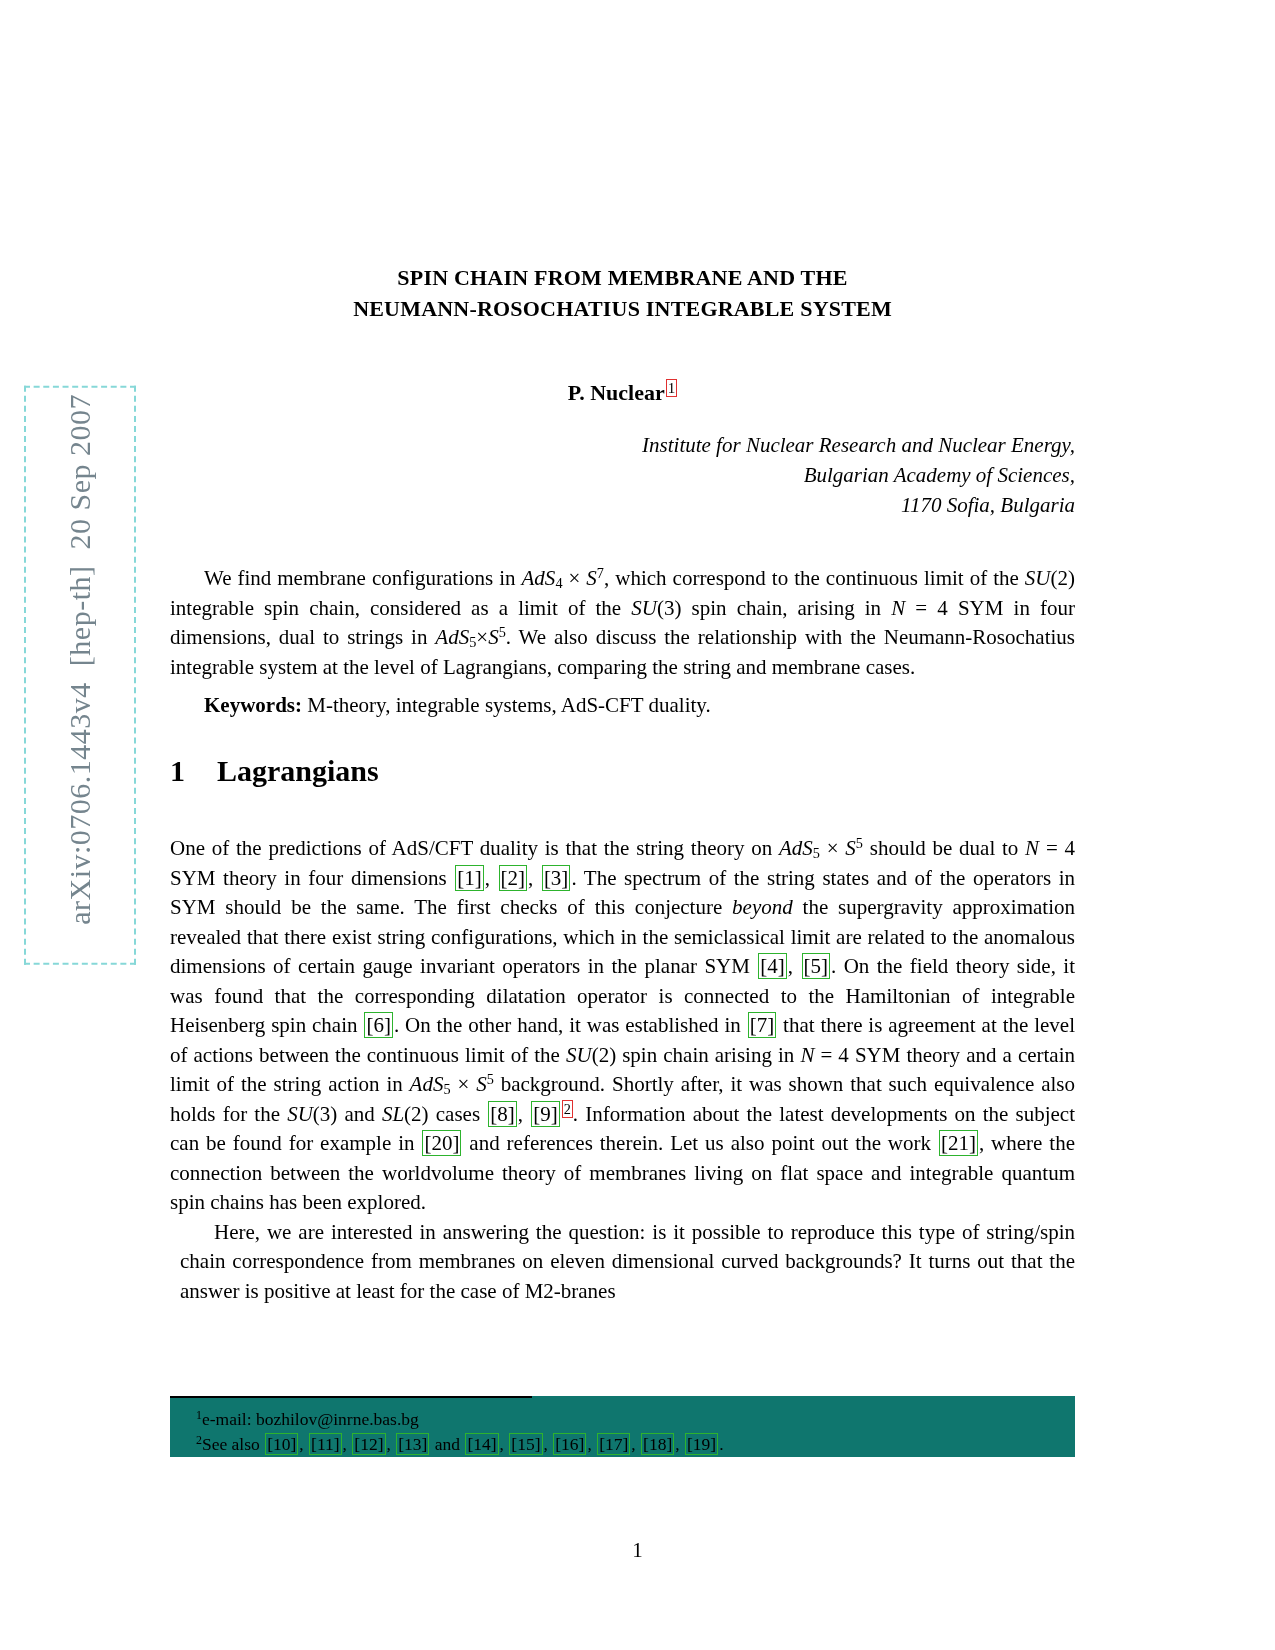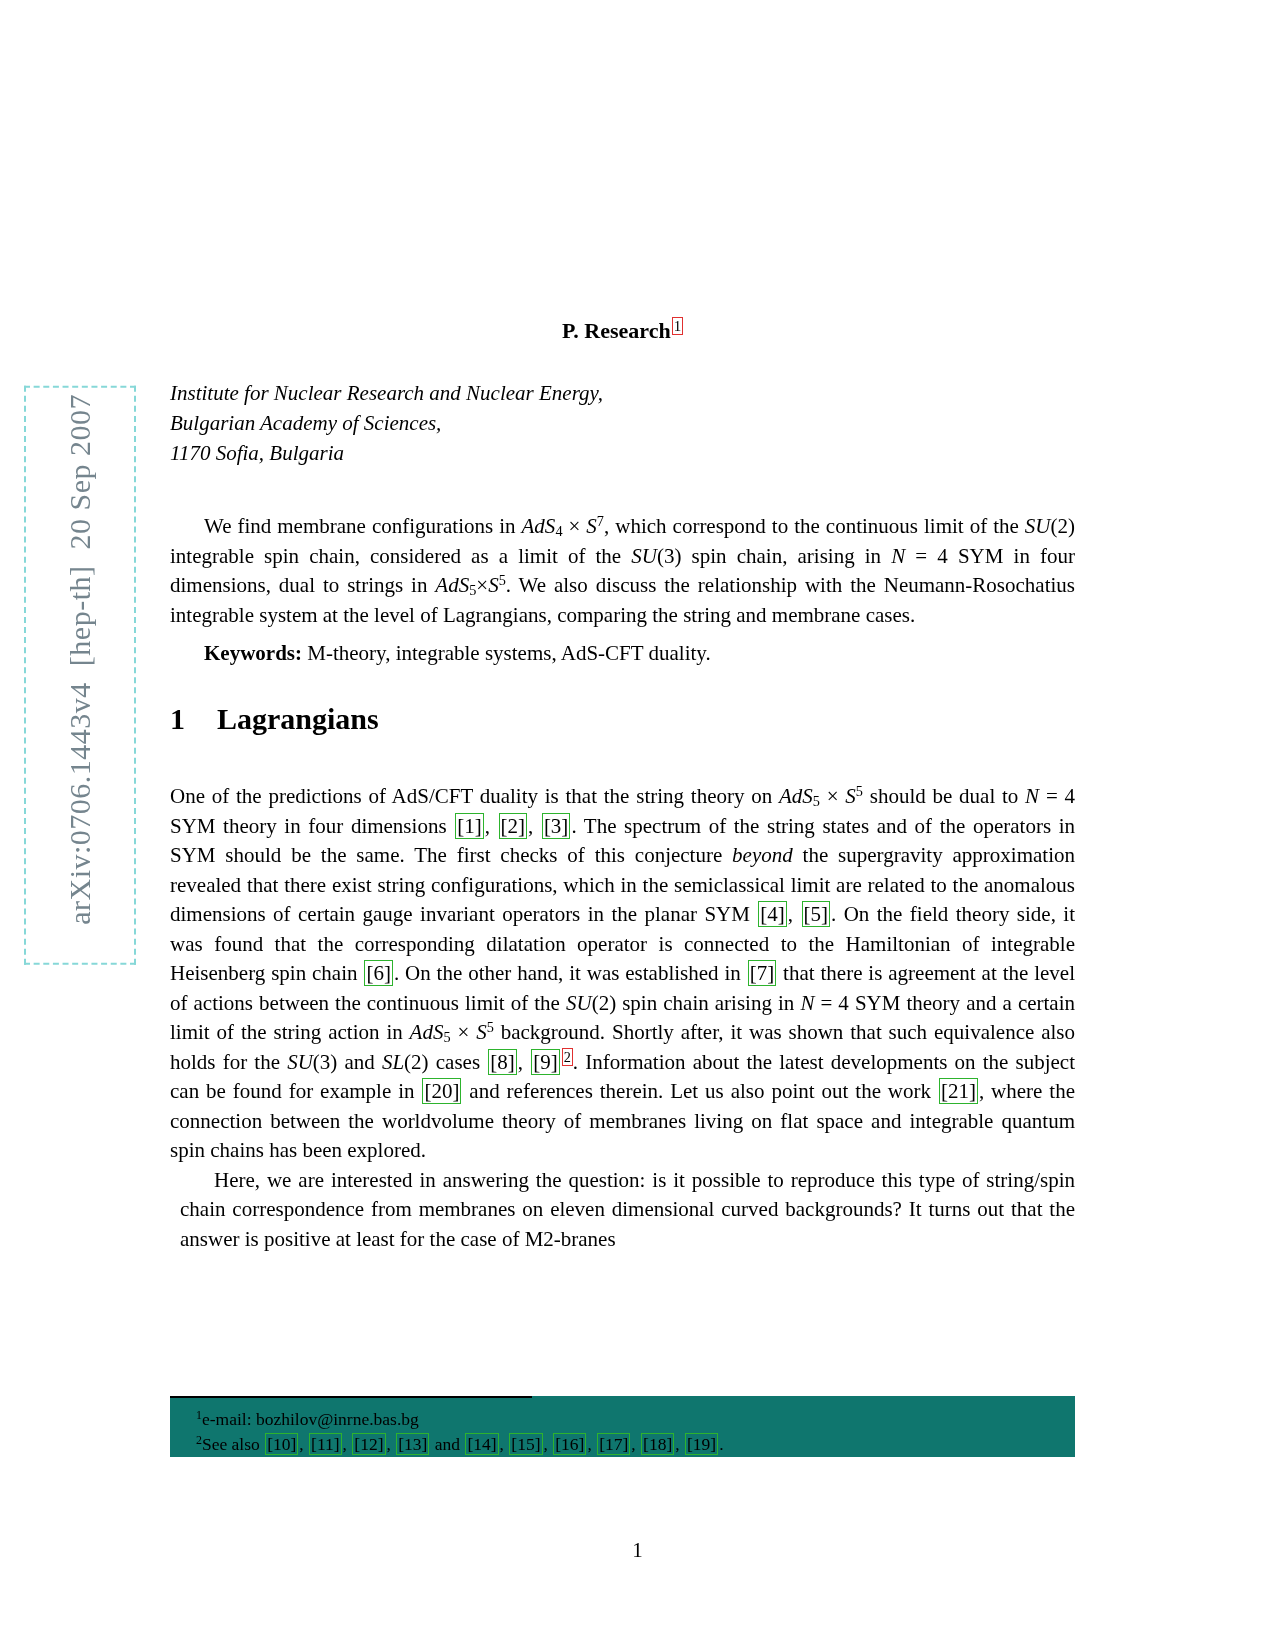--- a/index.html
+++ b/index.html
@@ -33,22 +33,22 @@
 
   .author-line {
     margin-top: 56px;
     text-align: center;
     font-size: 22px;
   }
   .bf { font-weight: bold; }
   .it { font-style: italic; }
 
   .affiliation {
-    margin-top: 34px;
-    text-align: left;
+    margin-top: 24px;
+    text-align: right;
     font-style: italic;
     font-size: 21px;
     line-height: 30px;
   }
 
   .abstract {
     margin-top: 44px;
     font-size: 21px;
     line-height: 29.5px;
     text-align: justify;
@@ -135,23 +135,27 @@
 <body>
 
 <div class="page">
 
   <div class="watermark">
     <span>arXiv:0706.1443v4  [hep-th]  20 Sep 2007</span>
   </div>
 
   <div class="content">
 
+    <h1 class="title">
+      <span>SPIN CHAIN FROM MEMBRANE AND THE</span><br>
+      <span>NEUMANN-ROSOCHATIUS INTEGRABLE SYSTEM</span>
+    </h1>
 
     <div class="author-line">
-      <span class="bf">P. Research</span><sup class="fnref">1</sup>
+      <span class="bf">P. Nuclear</span><sup class="fnref">1</sup>
     </div>
 
     <div class="affiliation">
       <div>Institute for Nuclear Research and Nuclear Energy,</div>
       <div>Bulgarian Academy of Sciences,</div>
       <div>1170 Sofia, Bulgaria</div>
     </div>
 
     <p class="abstract"><span>We find membrane configurations in </span><span class="it">AdS</span><sub>4</sub><span> × </span><span class="it">S</span><sup>7</sup><span>, which correspond to the continuous limit of the </span><span class="it">SU</span><span>(2) integrable spin chain, considered as a limit of the </span><span class="it">SU</span><span>(3) spin chain, arising in </span><span class="it">N</span><span> = 4 SYM in four dimensions, dual to strings in </span><span class="it">AdS</span><sub>5</sub><span>×</span><span class="it">S</span><sup>5</sup><span>. We also discuss the relationship with the Neumann-Rosochatius integrable system at the level of Lagrangians, comparing the string and membrane cases.</span></p>
 

